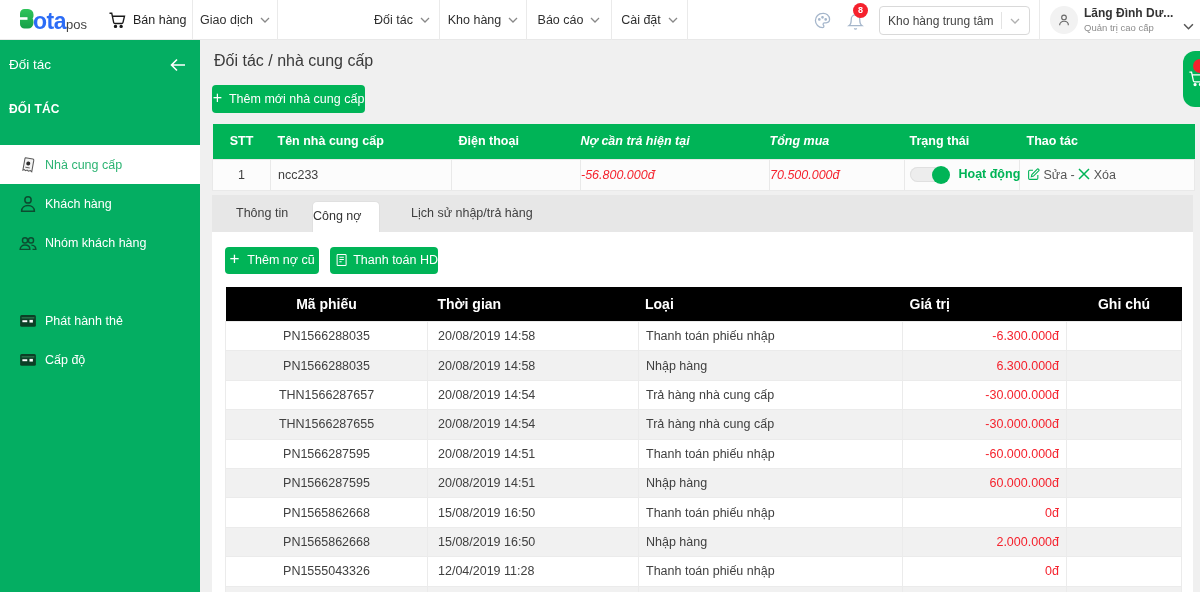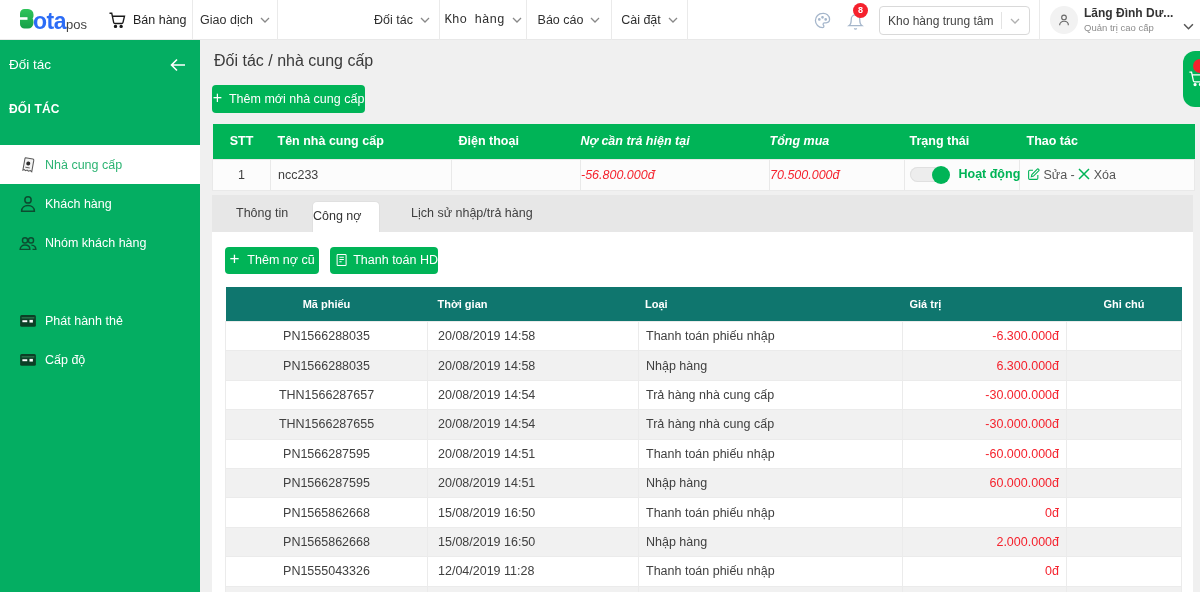--- a/index.html
+++ b/index.html
@@ -59,21 +59,21 @@
 
 
 #panel { position:absolute; left:12px; top:191.5px; width:981px; height:360.5px; background:#fff; }
 #btnNo { position:absolute; left:13px; top:15px; width:94px; height:27px; }
 #btnNo .plus { font-size:17px; margin-right:8px; margin-top:-2px; font-weight:300; }
 #btnTT { position:absolute; left:118px; top:15px; width:108px; height:27px; }
 #btnTT svg { margin-right:6px; margin-left:6px; }
 
 
 #tb2 { position:absolute; left:13px; top:55px; width:956px; border-collapse:collapse; table-layout:fixed; }
-#tb2 th { background:#0f766e; color:#fff; font-size:11px; font-weight:bold; height:35px; }
+#tb2 th { background:#000000; color:#fff; font-size:14px; font-weight:bold; height:35px; }
 #tb2 td { height:29.4px; font-size:12.5px; color:#404040; border:1px solid #ebebeb; }
 #tb2 td.red { color:#f5222d; }
 #tb2 tr.g td { background:#f1f1f1; }
 #tb2 th.l, #tb2 td.l { text-align:left; padding-left:10px; }
 #tb2 td.r { text-align:right; padding-right:7px; }
 #tb2 th.c, #tb2 td.c { text-align:center; }
 
 
 .switch { position:relative; display:inline-block; width:39px; height:15px; background:#ededed; border-radius:8px; vertical-align:middle; box-shadow:inset 0 0 0 1px #e0e0e0; }
 .switch .knob { position:absolute; right:-1px; top:-1.5px; width:18px; height:18px; border-radius:50%; background:#00b457; }
@@ -107,21 +107,21 @@
       <circle cx="17.5" cy="20.5" r="1.4" fill="#1a1a1a"></circle>
     </svg>
     Bán hàng
   </div>
   <div class="navitem" style="left:192px; width:86px; border-left:1px solid #eaeaea;">Giao dịch <svg class="chev" viewBox="0 0 10 6">
         <path d="M1 1l4 4 4-4" stroke="#888" fill="none" stroke-width="1.3"></path>
       </svg></div>
   <div class="navitem" style="left:365px; width:75px;">Đối tác <svg class="chev" viewBox="0 0 10 6">
         <path d="M1 1l4 4 4-4" stroke="#888" fill="none" stroke-width="1.3"></path>
       </svg></div>
-  <div class="navitem" style="left:440px; width:87px;font-family:Liberation Mono, monospace;">Kho hàng <svg class="chev" viewBox="0 0 10 6">
+  <div class="navitem" style="left:440px; width:87px;">Kho hàng <svg class="chev" viewBox="0 0 10 6">
         <path d="M1 1l4 4 4-4" stroke="#888" fill="none" stroke-width="1.3"></path>
       </svg></div>
   <div class="navitem" style="left:527px; width:85px;">Báo cáo <svg class="chev" viewBox="0 0 10 6">
         <path d="M1 1l4 4 4-4" stroke="#888" fill="none" stroke-width="1.3"></path>
       </svg></div>
   <div class="navitem" style="left:612px; width:76px;">Cài đặt <svg class="chev" viewBox="0 0 10 6">
         <path d="M1 1l4 4 4-4" stroke="#888" fill="none" stroke-width="1.3"></path>
       </svg></div>
 
   <div id="paletteIc">

